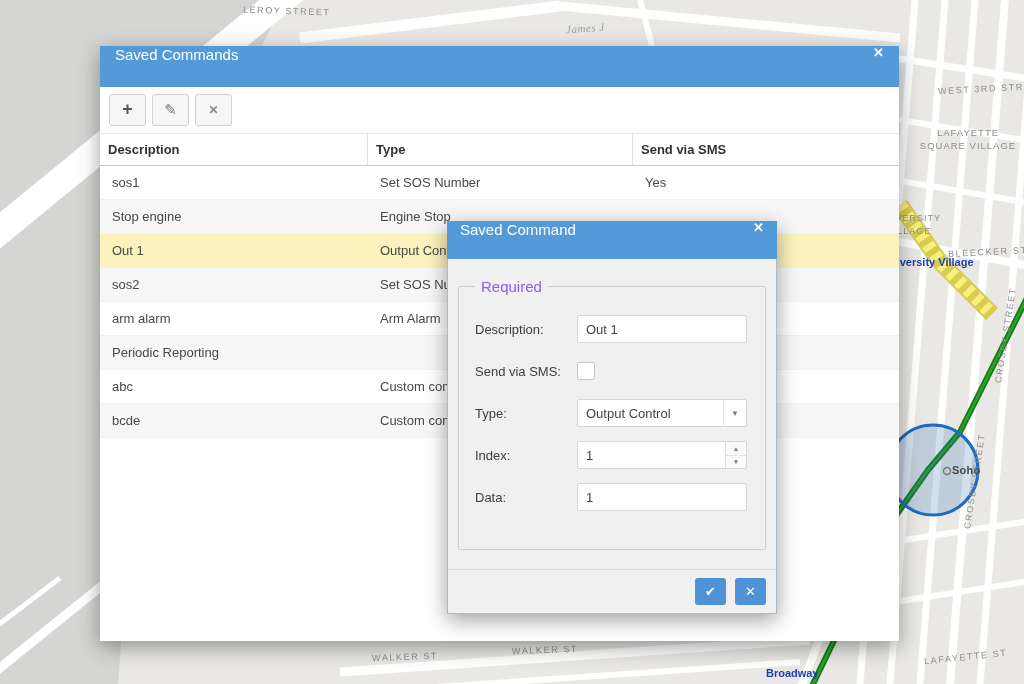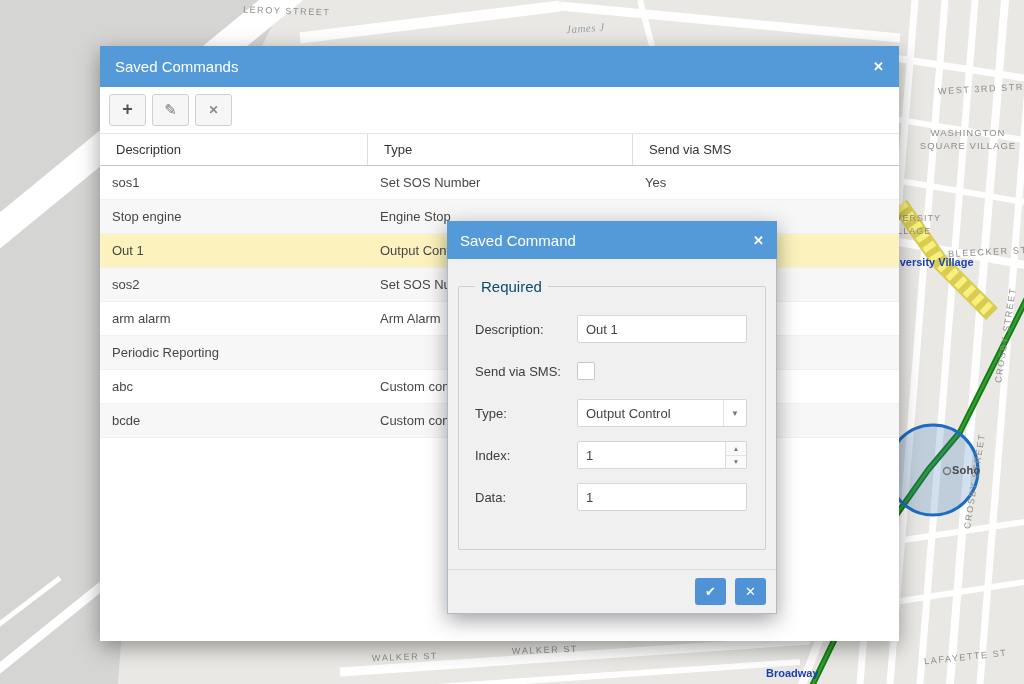--- a/index.html
+++ b/index.html
@@ -12,54 +12,54 @@
             white-space:nowrap;pointer-events:none;}
   .maplabel.wrap{white-space:normal;text-align:center;line-height:13px;letter-spacing:1px;}
   .maplabel.vert{transform:rotate(-81deg);transform-origin:0 0;}
   .maplabel.blue{color:#1d3fb0;font-weight:bold;font-size:11px;letter-spacing:0;}
   .maplabel.place{color:#46494d;font-weight:bold;font-size:11px;letter-spacing:.2px;margin-left:32px;}
   .maplabel.serif{font-family:"Liberation Serif",serif;font-style:italic;
                   font-size:11px;color:#9aa0a6;letter-spacing:.5px;}
   
   .dialog{position:absolute;background:#fff;box-shadow:0 6px 20px rgba(0,0,0,.38);
           font-size:13px;color:#474747;}
-  .dlg-header{background:#5499d8;color:#fff;display:flex;align-items:center;
+  .dlg-header{background:#5499d8;color:#fff;display:flex;align-items:flex-start;
               justify-content:space-between;padding:0 15px;font-size:15px;}
   .close-btn{font-size:13px;font-weight:bold;cursor:pointer;line-height:1;}
   
   #cmds-dialog{left:100px;top:46px;width:799px;height:595px;}
   #cmds-dialog .dlg-header{height:41px;}
   .toolbar{height:46px;display:flex;align-items:center;padding:0 9px;
            border-bottom:1px solid #e6e6e6;background:#fff;}
   .tb-btn{width:35px;height:30px;margin-right:6px;border:1px solid #d0d0d0;
           border-radius:3px;background:#f6f6f6;color:#6d6d6d;display:flex;
           align-items:center;justify-content:center;cursor:pointer;}
   .tb-btn .g-plus{font-size:18px;font-weight:bold;color:#555;margin-top:-2px;}
   .tb-btn .g-edit{font-size:15px;color:#777;}
   .tb-btn .g-del{font-size:12px;font-weight:bold;color:#888;}
   .grid-header{height:31px;display:flex;border-bottom:1px solid #c8c8c8;
                background:#fff;color:#333;}
-  .gh{display:flex;align-items:center;padding-left:16px;box-sizing:border-box;}
+  .gh{display:flex;align-items:center;padding-left:8px;box-sizing:border-box;font-weight:bold;}
   .gh.c1,.gc.c1{width:268px;}
   .gh.c2,.gc.c2{width:265px;}
   .gh.c3,.gc.c3{width:264px;}
   .gh.c1,.gh.c2{border-right:1px solid #dedede;}
   .grid-row{height:33px;display:flex;border-bottom:1px solid #f1f1f1;background:#fff;cursor:pointer;}
   .grid-row:nth-child(even){background:#f7f7f7;}
   .grid-row.selected{background:#fcf2bd;}
   .gc{display:flex;align-items:center;padding-left:12px;box-sizing:border-box;
       overflow:hidden;white-space:nowrap;}
   
   #cmd-dialog{left:447px;top:205px;width:330px;height:393px;background:#f0f0f0;
               border:1px solid rgba(90,120,150,.45);box-sizing:border-box;margin-top:16px;}
   #cmd-dialog .dlg-header{height:38px;padding:0 13px;margin:-1px -1px 0 -1px;}
   .dlg-body{position:relative;height:311px;}
   fieldset.req{margin:19px 10px 0;border:1px solid #cfcfcf;border-radius:2px;
                padding:20px 12px 10px;height:272px;box-sizing:border-box;}
-  fieldset.req legend{font-size:15px;color:#0c4a6e;padding:0 6px;margin-left:4px;}
+  fieldset.req legend{font-size:15px;color:#8b5cf6;padding:0 6px;margin-left:4px;}
   .frow{display:flex;align-items:center;margin:0 0 14px 4px;height:28px;}
   .flabel{width:102px;color:#3d3d3d;font-size:13px;flex:none;}
   .tinput{width:170px;height:28px;box-sizing:border-box;border:1px solid #d5d5d5;
           border-radius:2px;background:#fff;padding:0 8px;font-size:13px;color:#444;
           font-family:"Liberation Sans",sans-serif;}
   .checkbox{width:16px;height:16px;border:1px solid #c6c6c6;border-radius:2px;
             background:#fff;cursor:pointer;}
   .combo{width:170px;height:28px;box-sizing:border-box;border:1px solid #d5d5d5;
          border-radius:2px;background:#fff;display:flex;align-items:center;cursor:pointer;}
   .combo-text{flex:1;padding:0 8px;color:#444;}
@@ -121,21 +121,21 @@
       </g>
 
       <circle cx="933" cy="470" r="45" fill="#2e6eb4" fill-opacity="0.22" stroke="#1e6cc0" stroke-width="3"></circle>
 
       <circle cx="947" cy="471" r="3.5" fill="none" stroke="#777" stroke-width="1.4"></circle>
     </svg>
 
     <div class="maplabel" style="left:243px;top:6px;transform:rotate(2deg);">LEROY STREET</div>
     <div class="maplabel serif" style="left:566px;top:22px;transform:rotate(-4deg);">James J</div>
     <div class="maplabel" style="left:938px;top:84px;transform:rotate(-3deg);">WEST 3RD STR</div>
-    <div class="maplabel wrap" style="left:918px;top:126px;width:100px;font-size:9.5px;">WASHINGTON SQUARE VILLAGE</div>
+    <div class="maplabel wrap" style="left:918px;top:126px;width:100px;font-size:9.5px;">LAFAYETTE SQUARE VILLAGE</div>
     <div class="maplabel wrap" style="left:868px;top:212px;width:82px;">UNIVERSITY VILLAGE</div>
     <div class="maplabel" style="left:948px;top:247px;transform:rotate(-3deg);">BLEECKER ST</div>
     <div class="maplabel blue" style="left:882px;top:256px;">University Village</div>
     <div class="maplabel vert" style="left:993px;top:382px;">CROSBY STREET</div>
     <div class="maplabel vert" style="left:962px;top:528px;">CROSBY STREET</div>
     <div class="maplabel place" style="left:920px;top:464px;">Soho</div>
     <div class="maplabel" style="left:372px;top:652px;transform:rotate(-2deg);">WALKER ST</div>
     <div class="maplabel" style="left:512px;top:645px;transform:rotate(-2deg);">WALKER ST</div>
     <div class="maplabel blue" style="left:766px;top:667px;">Broadway</div>
     <div class="maplabel" style="left:924px;top:652px;transform:rotate(-6deg);">LAFAYETTE ST</div>

